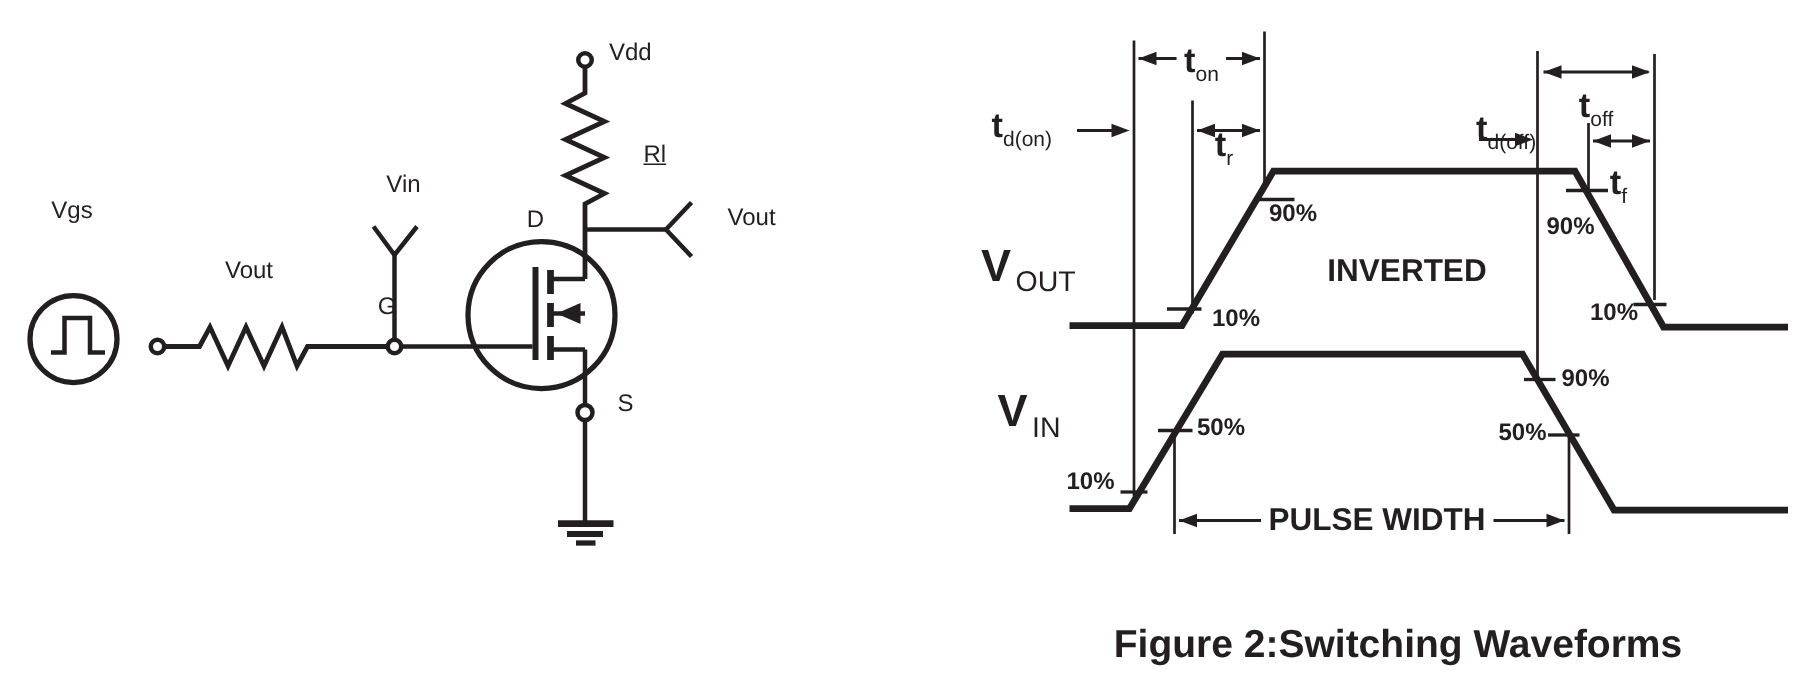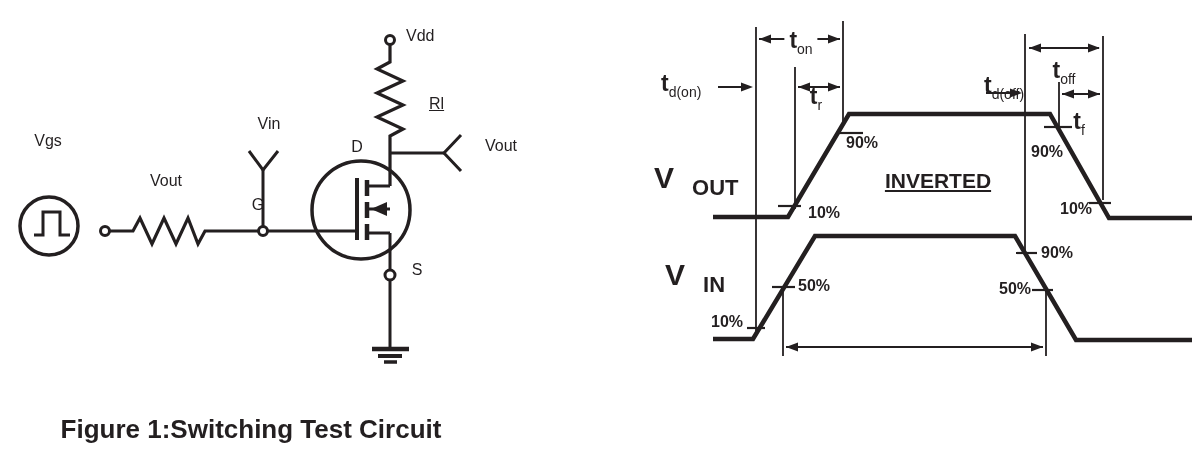--- a/index.html
+++ b/index.html
@@ -6,24 +6,24 @@
   .canvas {
     position:relative; width:1200px; height:462px; background:#ffffff;
     font-family:"Liberation Sans","DejaVu Sans",sans-serif; overflow:hidden;
   }
   svg.art { position:absolute; left:0; top:0; }
   .lbl { position:absolute; color:#231f20; white-space:nowrap; line-height:1; }
   .ctr { transform:translateX(-50%); }
   .f1  { font-size:16px; font-weight:400; }
   .cap { font-size:26px; font-weight:700; letter-spacing:0px; }
   .pct { font-size:16px; font-weight:700; }
-  .big { font-size:21px; font-weight:700;text-decoration:underline; }
+  .big { font-size:21px; font-weight:700; }
   .wbg { background:#ffffff; padding:0 5px; }
   .sig-main { font-size:30px; font-weight:700; }
-  .sig-sub  { font-size:22px; font-weight:700; position:relative; top:7px; margin-left:18px; }
+  .sig-sub  { font-size:19px; font-weight:400; position:relative; top:7px; margin-left:3px; }
   .t-main { font-size:23px; font-weight:700; }
   .t-sub  { font-size:14px; font-weight:400; position:relative; top:6px; }
 </style>
 </head>
 <body>
 
 <div class="canvas">
 
   <svg class="art" width="1200" height="462" viewBox="0 0 1200 462" fill="none" stroke="#231f20" stroke-linecap="butt" stroke-linejoin="miter">
 
@@ -157,21 +157,20 @@
 
   <span class="lbl f1 ctr" style="left:48px; top:133px;text-align:center;">Vgs</span>
   <span class="lbl f1 ctr" style="left:166px; top:173px;">Vout</span>
   <span class="lbl f1 ctr" style="left:269px; top:116px;">Vin</span>
   <span class="lbl f1 ctr" style="left:258px; top:197px;">G</span>
   <span class="lbl f1 ctr" style="left:357px; top:139px;">D</span>
   <span class="lbl f1 ctr" style="left:417px; top:262px;">S</span>
   <span class="lbl f1" style="left:406px; top:28px;">Vdd</span>
   <span class="lbl f1" style="left:429px; top:96px;text-decoration:underline;">Rl</span>
   <span class="lbl f1" style="left:485px; top:138px;">Vout</span>
-  <span class="lbl cap ctr" style="left:251px; top:416px;">Figure 1:Switching Test Circuit</span>
 
   <span class="lbl" style="left:654px; top:163px;">
     <span class="sig-main">V</span><span class="sig-sub">OUT</span>
   </span>
   <span class="lbl" style="left:665px; top:260px;">
     <span class="sig-main">V</span><span class="sig-sub">IN</span>
   </span>
 
   <span class="lbl" style="left:661px; top:72px;">
     <span class="t-main">t</span><span class="t-sub">d(on)</span>
@@ -195,15 +194,17 @@
   <span class="lbl pct" style="left:846px; top:135px;">90%</span>
   <span class="lbl pct" style="left:808px; top:205px;">10%</span>
   <span class="lbl pct" style="left:1031px; top:144px;">90%</span>
   <span class="lbl pct" style="left:1060px; top:201px;">10%</span>
   <span class="lbl pct" style="left:711px; top:314px;">10%</span>
   <span class="lbl pct" style="left:798px; top:278px;">50%</span>
   <span class="lbl pct" style="left:1041px; top:245px;">90%</span>
   <span class="lbl pct" style="left:999px; top:281px;">50%</span>
 
   <span class="lbl big ctr" style="left:938px; top:170px;">INVERTED</span>
-
+  <span class="lbl big ctr wbg" style="left:918px; top:336px;">PULSE WIDTH</span>
+
+  <span class="lbl cap ctr" style="left:932px; top:416px;">Figure 2:Switching Waveforms</span>
 
 </div>
 
 </body></html>

